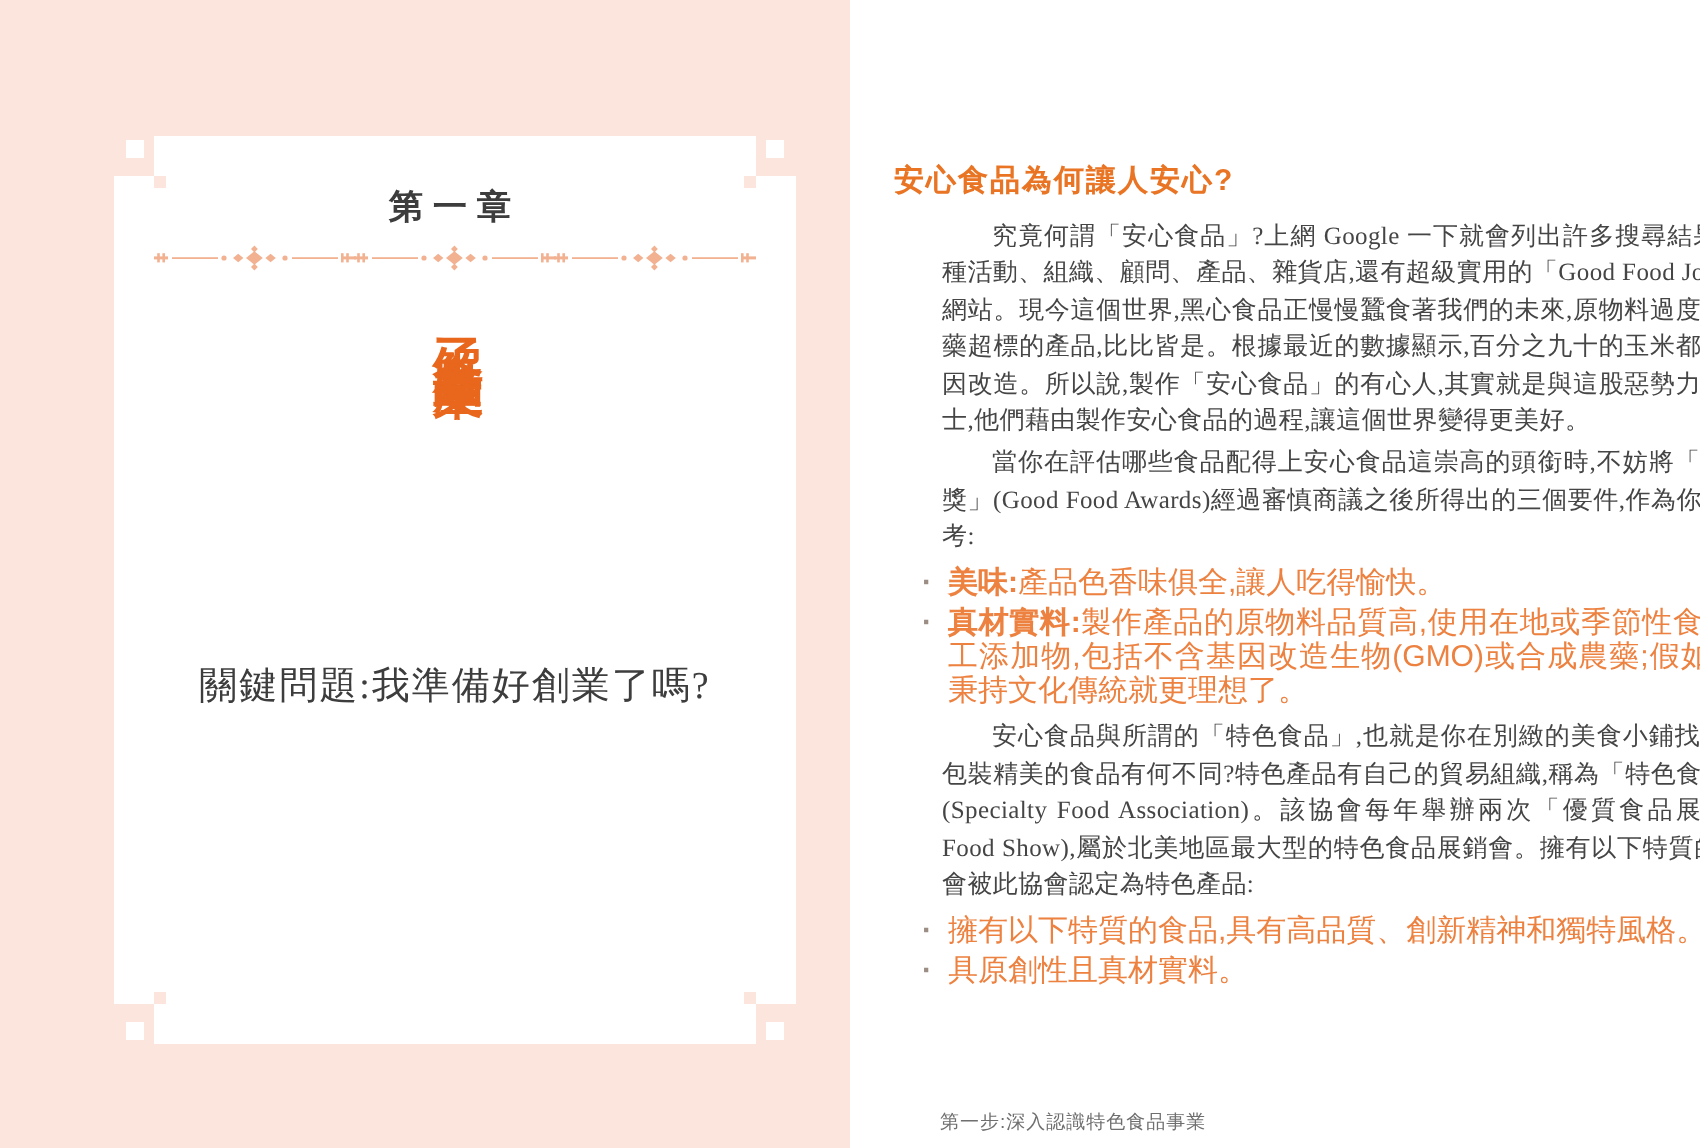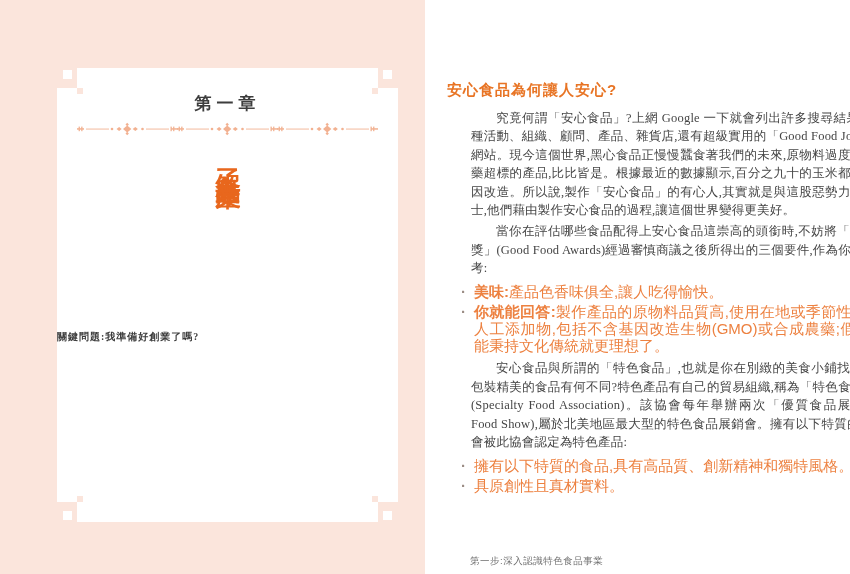--- a/index.html
+++ b/index.html
@@ -36,22 +36,22 @@
   .corner-pin.bl{left:20px;bottom:20px;}
   .corner-pin.br{right:20px;bottom:20px;}
 
   .chapter-label{position:absolute;left:0;right:0;top:24px;text-align:center;
     font-size:17px;font-weight:bold;color:#3d3d3d;letter-spacing:5px;}
   .divider{position:absolute;left:20px;top:54px;width:301px;height:14px;color:var(--flourish);}
   .vtitle{position:absolute;left:0;right:0;top:82px;height:178px;
     writing-mode:vertical-rl;text-orientation:upright;
     margin:0 auto;width:30px;
     font-size:25px;font-weight:bold;color:var(--accent);letter-spacing:3px;line-height:30px;}
-  .key-q{position:absolute;left:0;right:0;top:262px;text-align:left;
-    font-size:10px;font-weight:bold;color:#3d3d3d;letter-spacing:1px;}
+  .key-q{position:absolute;left:0;right:0;top:262px;text-align:center;
+    font-size:19px;font-weight:normal;color:#3d3d3d;letter-spacing:1px;}
   .left-body{position:absolute;left:16px;right:13px;top:284px;
     font-size:12px;line-height:15.9px;color:var(--text-dark);
     text-align:justify;text-indent:2em;letter-spacing:0.3px;}
 
   
   .page-right{position:absolute;left:425px;top:17px;width:504px;height:574px;background:#fff;
     padding:64px 27px 0 22px;font-size:12.5px;color:var(--text-dark);}
   .article-heading{font-size:15px;font-weight:bold;color:var(--heading-orange);
     letter-spacing:1px;margin-bottom:9px;font-family:"Liberation Sans","DejaVu Sans",sans-serif;}
   .para{line-height:18.4px;text-align:justify;text-indent:2em;letter-spacing:0.2px;margin-left:24px;}
@@ -126,21 +126,21 @@
 
     <p class="para">究竟何謂「安心食品」?上網 Google 一下就會列出許多搜尋結果,包括各種活動、組織、顧問、產品、雜貨店,還有超級實用的「Good Food Jobs」人力網站。現今這個世界,黑心食品正慢慢蠶食著我們的未來,原物料過度加工及農藥超標的產品,比比皆是。根據最近的數據顯示,百分之九十的玉米都是經過基因改造。所以說,製作「安心食品」的有心人,其實就是與這股惡勢力奮戰的鬥士,他們藉由製作安心食品的過程,讓這個世界變得更美好。</p>
 
     <p class="para">當你在評估哪些食品配得上安心食品這崇高的頭銜時,不妨將「安心食品獎」(Good Food Awards)經過審慎商議之後所得出的三個要件,作為你的鑑定參考:</p>
 
     <ul class="bullets">
       <li>
         <span class="b-label">美味:</span><span>產品色香味俱全,讓人吃得愉快。</span>
       </li>
       <li>
-        <span class="b-label">你就能回答:</span><span>製作產品的原物料品質高,使用在地或季節性食材,無人工添加物,包括不含基因改造生物(GMO)或合成農藥;假如公司能秉持文化傳統就更理想了。</span>
+        <span class="b-label">真材實料:</span><span>製作產品的原物料品質高,使用在地或季節性食材,無人工添加物,包括不含基因改造生物(GMO)或合成農藥;假如公司能秉持文化傳統就更理想了。</span>
       </li>
     </ul>
 
     <p class="para">安心食品與所謂的「特色食品」,也就是你在別緻的美食小鋪找到的那種包裝精美的食品有何不同?特色產品有自己的貿易組織,稱為「特色食品協會」(Specialty Food Association)。該協會每年舉辦兩次「優質食品展」(Fancy Food Show),屬於北美地區最大型的特色食品展銷會。擁有以下特質的食品,就會被此協會認定為特色產品:</p>
 
     <ul class="bullets">
       <li>
         <span>擁有以下特質的食品,具有高品質、創新精神和獨特風格。</span>
       </li>
       <li>

